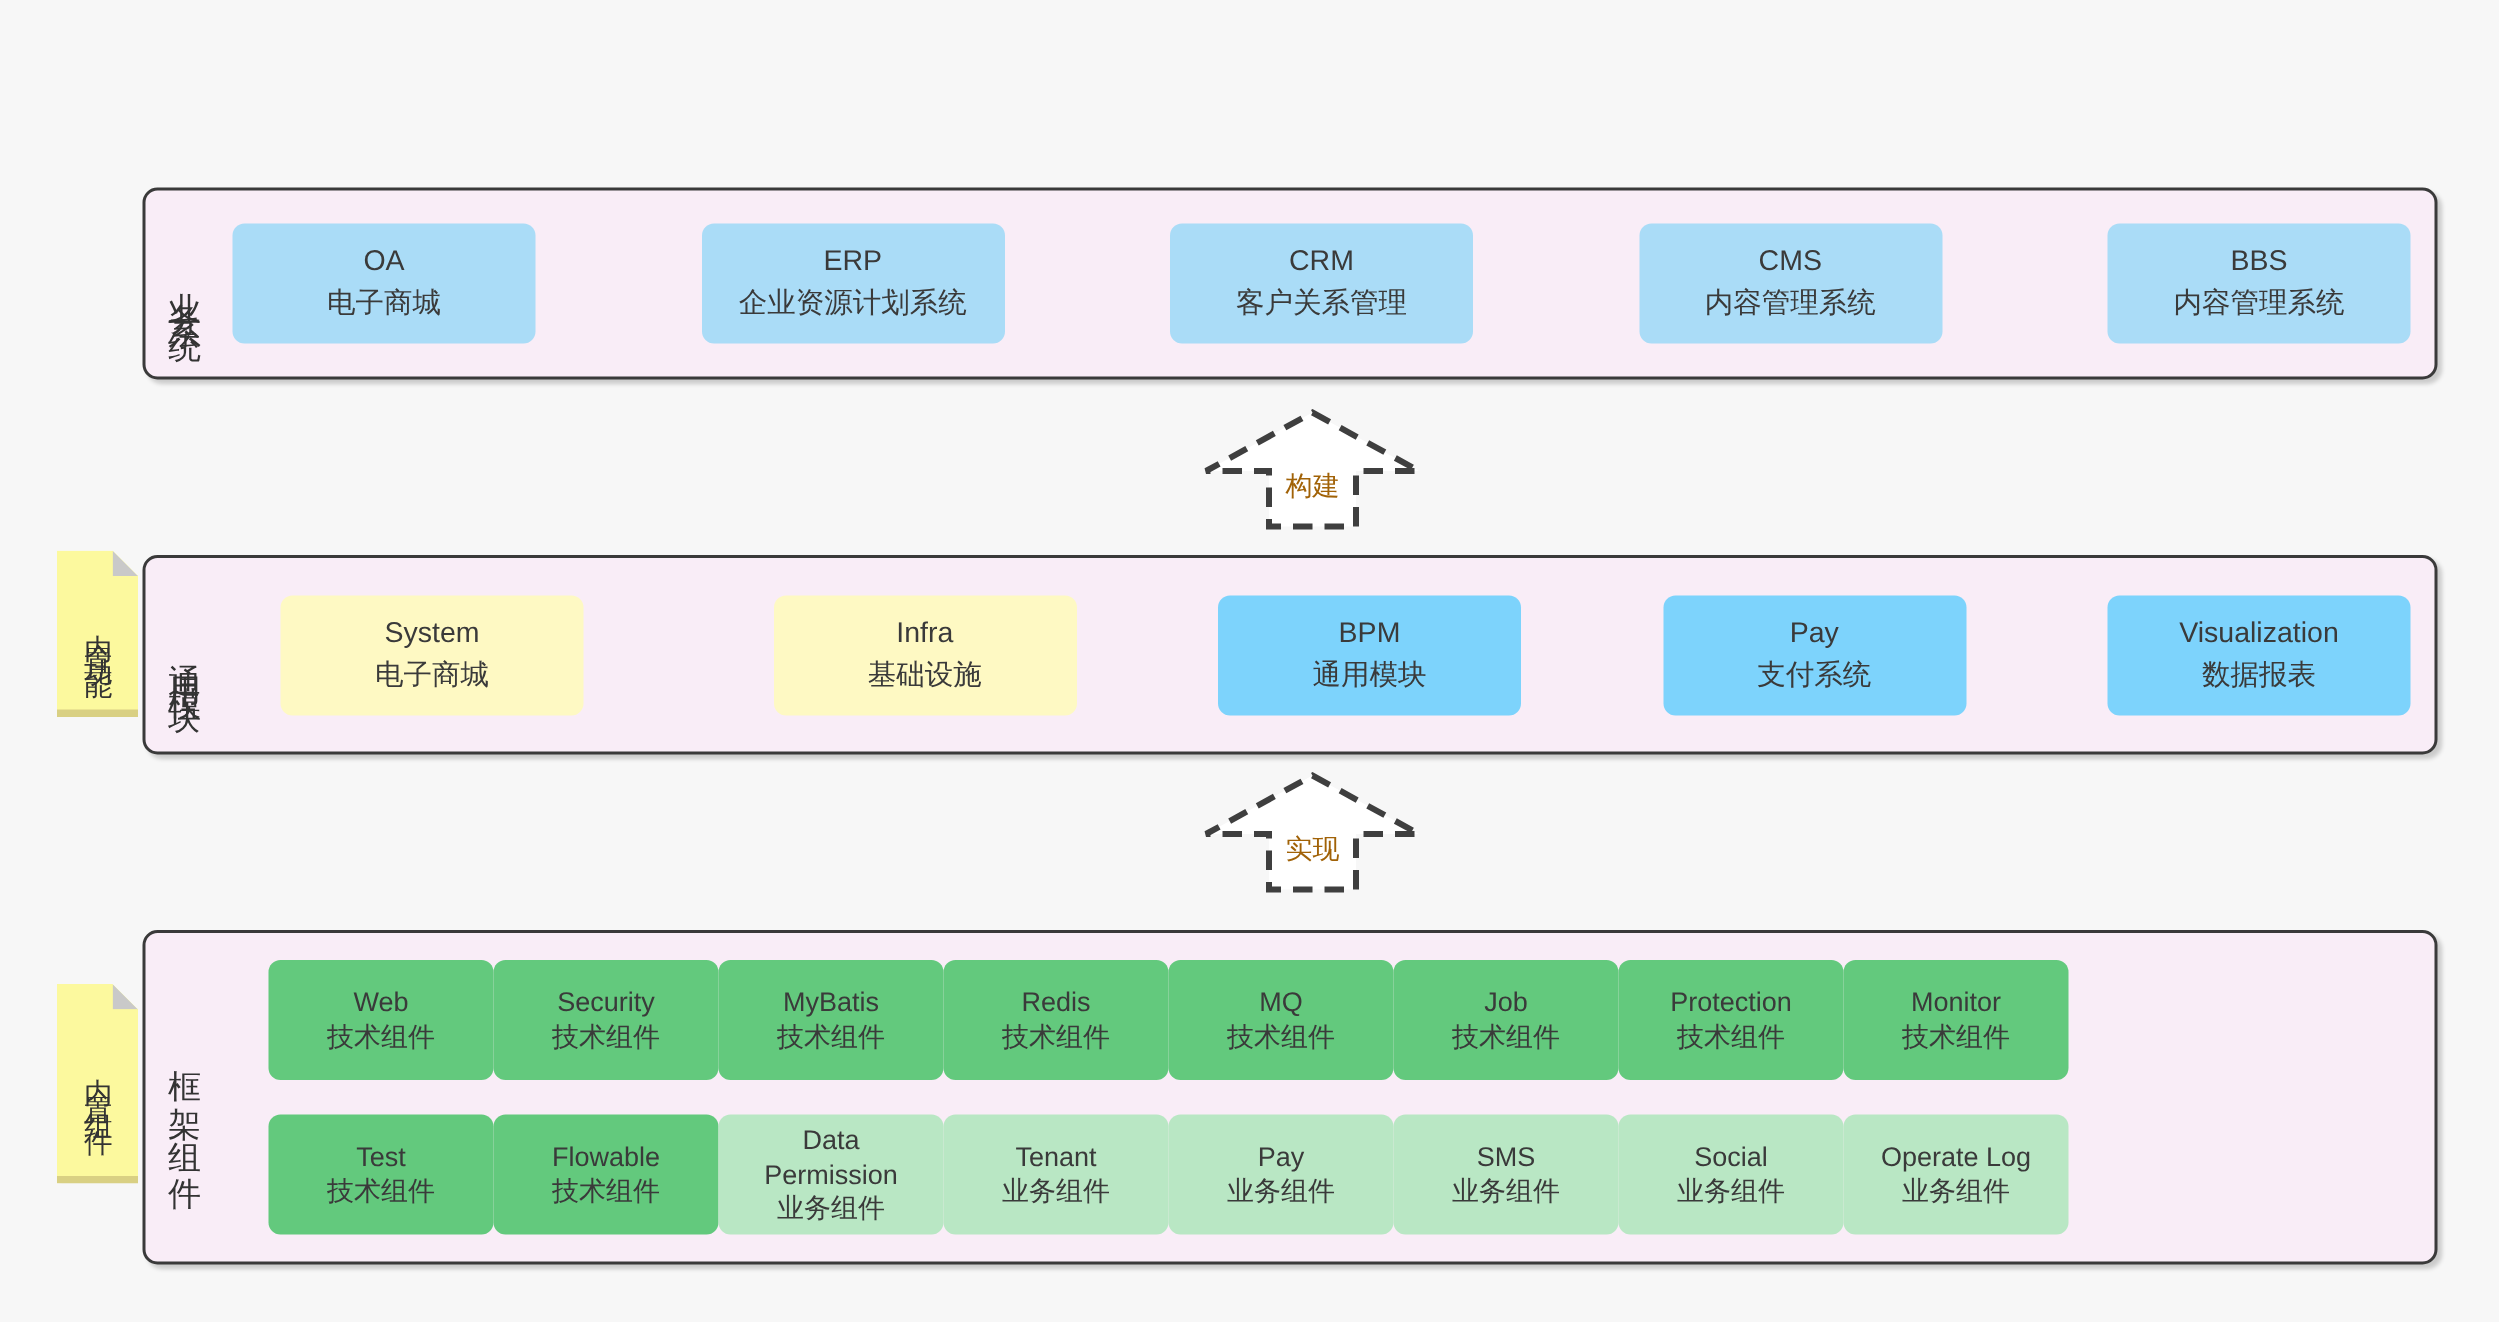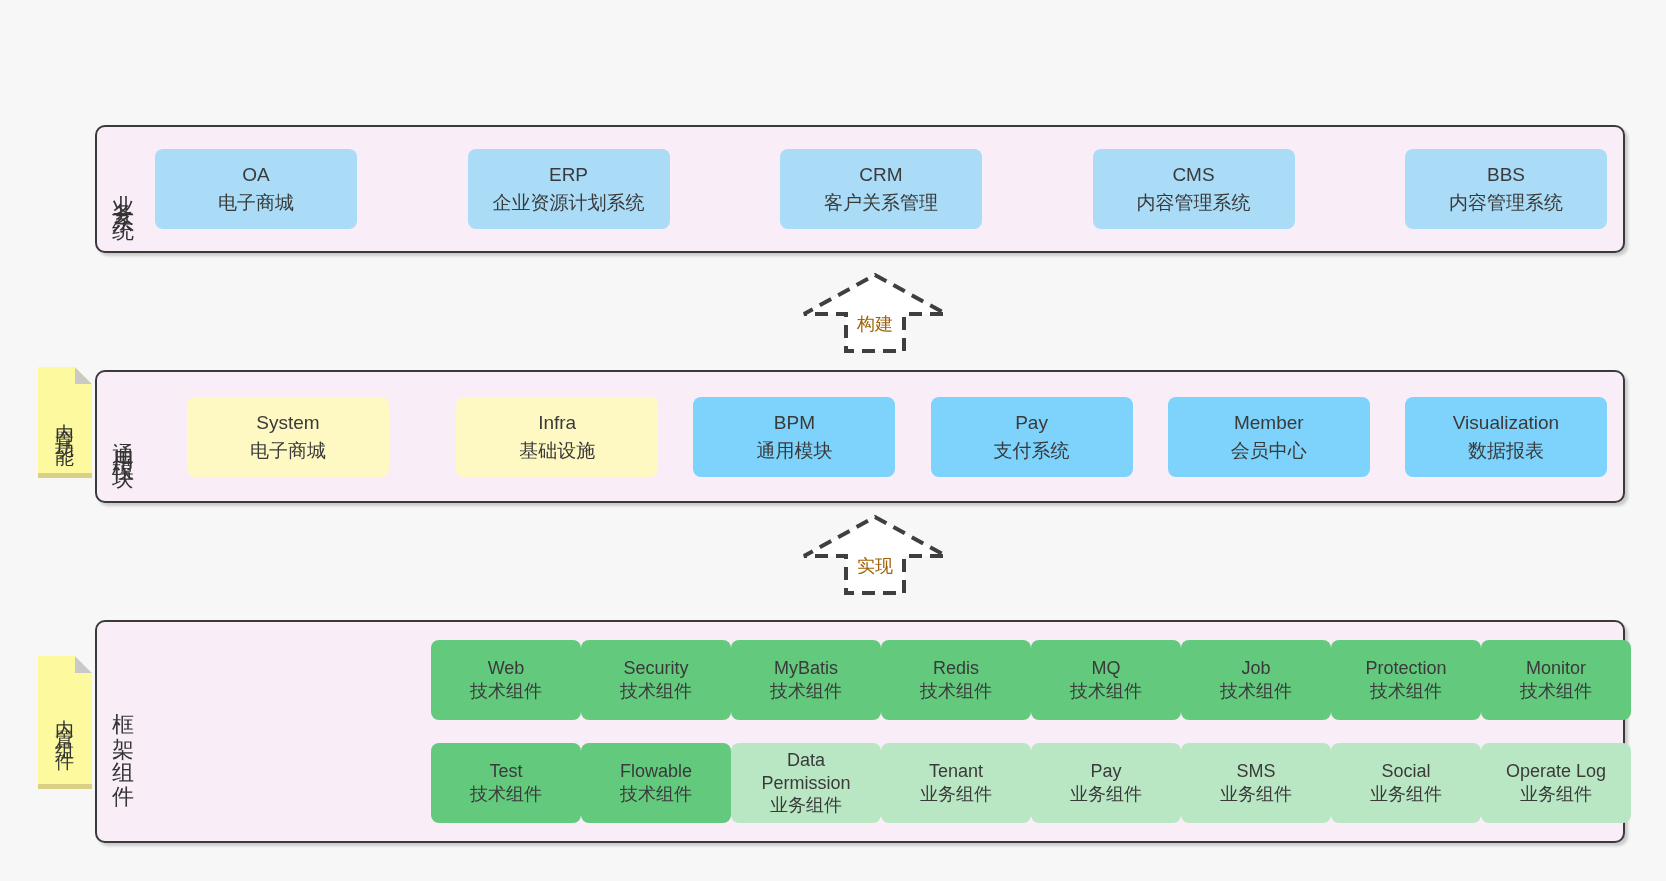--- a/index.html
+++ b/index.html
@@ -29,21 +29,21 @@
     text-indent:8px; 
   }
   .band--components .v-label{letter-spacing:24px;text-indent:24px;}
   .band-content{
     flex:1;display:flex;justify-content:space-between;align-items:center;
     padding:0 16px 0 6px;
   }
   .band--components .band-content{
     flex-direction:column;justify-content:center;gap:23px;
   }
-  .comp-row{display:flex;justify-content:flex-end;width:100%;margin-left:48px;}
+  .comp-row{display:flex;justify-content:flex-start;width:100%;margin-left:48px;}
   
   .box{
     border-radius:8px;display:flex;flex-direction:column;
     align-items:center;justify-content:center;text-align:center;
     box-sizing:border-box;line-height:1.45;
   }
   .box-name,.box-desc{white-space:pre-line;}
   .band--business .box,.band--modules .box{width:202px;height:80px;font-size:19px;padding:0 10px;}
   .band--components .box{width:150px;height:80px;font-size:18px;line-height:1.26;padding:0 18px;}
   .box--blue{background:#aadcf7;}
@@ -135,24 +135,20 @@
     </div>
     <div class="box box--pink">
       <div class="box-name">BPM</div>
       <div class="box-desc">通用模块</div>
     </div>
     <div class="box box--pink">
       <div class="box-name">Pay</div>
       <div class="box-desc">支付系统</div>
     </div>
     <div class="box box--pink">
-      <div class="box-name">Member</div>
-      <div class="box-desc">会员中心</div>
-    </div>
-    <div class="box box--pink">
       <div class="box-name">Visualization</div>
       <div class="box-desc">数据报表</div>
     </div>
   </div>
 </div>
 
 <div class="arrow arrow--implement">
   <svg width="150" height="82" viewBox="0 0 150 82">
     <polygon points="75,3 146,42 104,42 104,79 46,79 46,42 4,42" fill="#ffffff" stroke="#3f3f3f" stroke-width="4" stroke-dasharray="13 8"></polygon>
   </svg>

